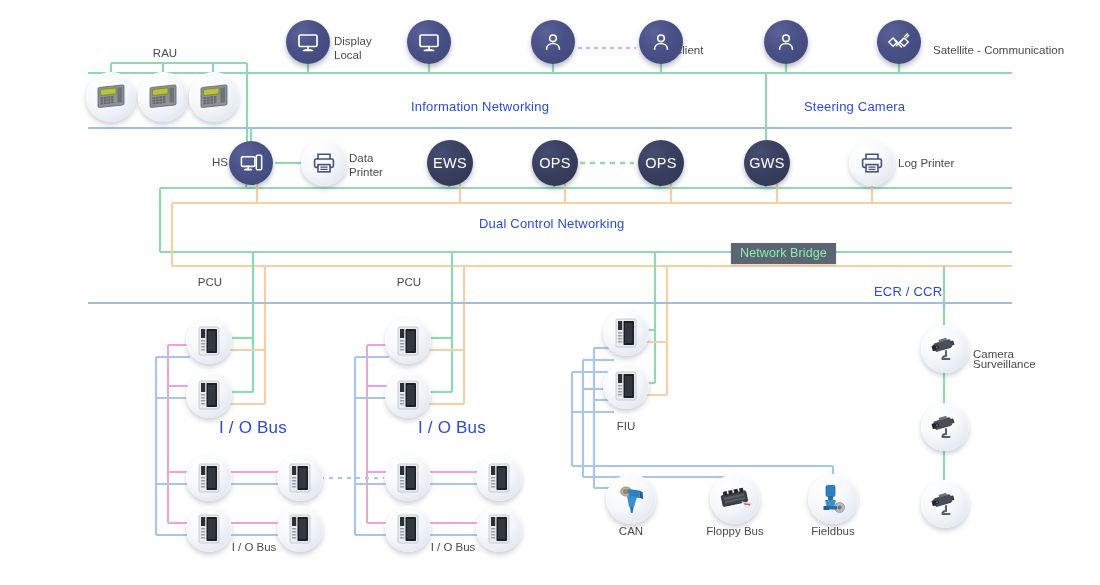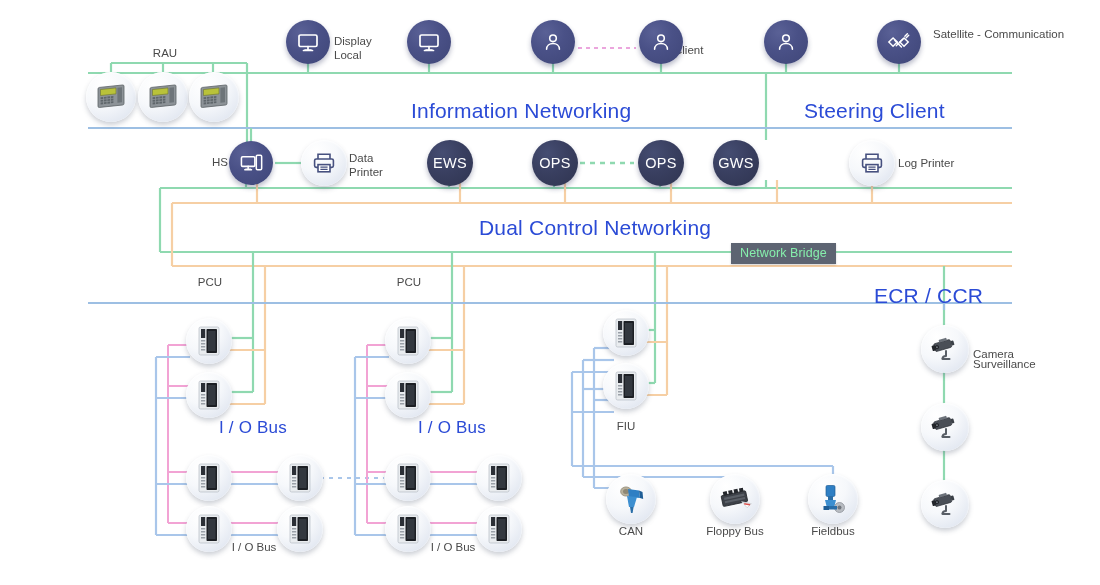--- a/index.html
+++ b/index.html
@@ -9,21 +9,21 @@
     width:1100px;height:585px;overflow:hidden;position:relative;
   }
   #stage{position:relative;width:1100px;height:585px;background:#fff;}
   #wires{position:absolute;left:0;top:0;width:1100px;height:585px;}
 
   
   .zone-label{
     position:absolute;color:#2b4bd6;font-size:17px;letter-spacing:.2px;
     white-space:nowrap;font-weight:400;
   }
-  .zone-label.big{font-size:21px;}
+  .zone-label.big{font-size:13px;}
 
   
   .cap{
     position:absolute;color:#4a4a4a;font-size:11.5px;white-space:nowrap;
     line-height:13px;
   }
   .cap.c{transform:translateX(-50%);text-align:center;}
   .cap.r{transform:translateX(-100%);text-align:center;}
 
   
@@ -209,21 +209,21 @@
     <path class="b" d="M572,466 L833,466"></path>
     <path class="b" d="M833,466 L833,478"></path>
 
     <path class="g" d="M944,350 L922,350"></path>
     <path class="g" d="M944,428 L922,428"></path>
     <path class="g" d="M944,505 L922,505"></path>
   </svg>
 
   <div class="zone-label big" style="left:411px;top:99px;">Information Networking</div>
 
-  <div class="zone-label big" style="left:804px;top:99px;">Steering Client</div>
+  <div class="zone-label big" style="left:804px;top:99px;">Steering Camera</div>
 
   <div class="zone-label big" style="left:479px;top:216px;">Dual Control Networking</div>
 
   <div class="zone-label big" style="left:874px;top:284px;">ECR / CCR</div>
 
 
   <div class="zone-label" style="left:219px;top:418px;">I / O Bus</div>
 
   <div class="zone-label" style="left:418px;top:418px;">I / O Bus</div>
 
@@ -244,21 +244,21 @@
   <div class="cap c" style="left:833px;top:525px;">Fieldbus</div>
 
   <div class="cap" style="left:973px;top:334px;margin-top:24px;">Surveillance</div>
   <div class="cap" style="left:973px;top:348px;">Camera</div>
 
   <div class="cap" style="left:334px;top:35px;">Display</div>
   <div class="cap" style="left:334px;top:49px;">Local</div>
 
   <div class="cap" style="left:674px;top:44px;">Client</div>
 
-  <div class="cap" style="left:933px;top:28px;">Satellite - Communication</div>
+  <div class="cap" style="left:933px;top:44px;">Satellite - Communication</div>
 
   <div class="cap" style="left:349px;top:152px;">Data</div>
   <div class="cap" style="left:349px;top:166px;">Printer</div>
 
   <div class="cap" style="left:898px;top:157px;">Log Printer</div>
 
   <div class="chip" style="left:731px;top:243px;">Network Bridge</div>
 
   <div class="disk navy" style="left:286px;top:20px;width:44px;height:44px;">
     <span>
@@ -430,21 +430,21 @@
   </div>
 
   <div class="disk dark" style="left:532px;top:140px;width:46px;height:46px;">
     <span class="t">OPS</span>
   </div>
 
   <div class="disk dark" style="left:638px;top:140px;width:46px;height:46px;">
     <span class="t">OPS</span>
   </div>
 
-  <div class="disk dark" style="left:713px;top:140px;width:46px;height:46px;text-align:center;">
+  <div class="disk dark" style="left:744px;top:140px;width:46px;height:46px;text-align:center;">
     <span class="t">GWS</span>
   </div>
 
   <div class="orb" style="left:849px;top:140px;width:46px;height:46px;">
     <span>
       <svg width="26" height="26" viewBox="0 0 26 26" fill="none" stroke="#46507f" stroke-width="1.6">
         <path d="M7 9V4.3h12V9"></path>
         <rect x="3.6" y="9" width="18.8" height="8.4" rx="1.6"></rect>
         <rect x="7" y="14.6" width="12" height="7.2" fill="#fff"></rect>
         <path d="M9.4 17.2h7.2M9.4 19.4h7.2" stroke-width="1.2"></path>

